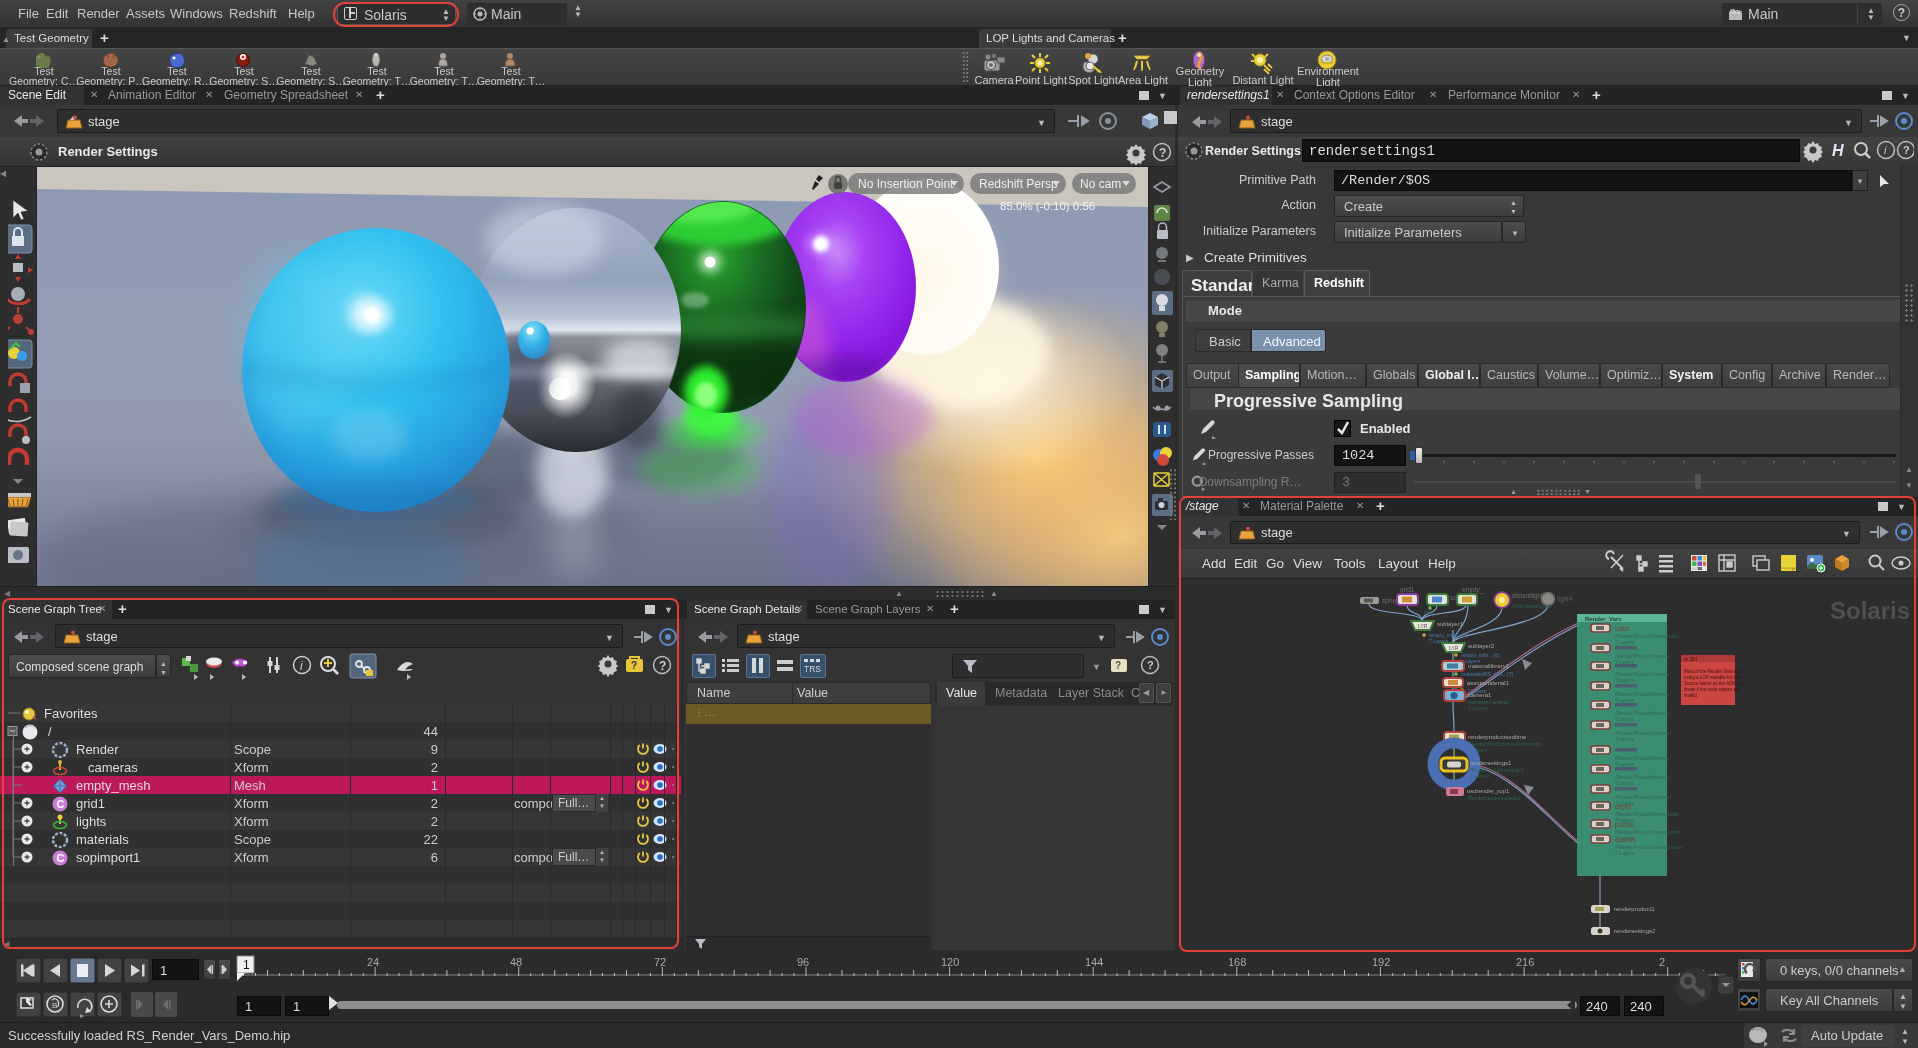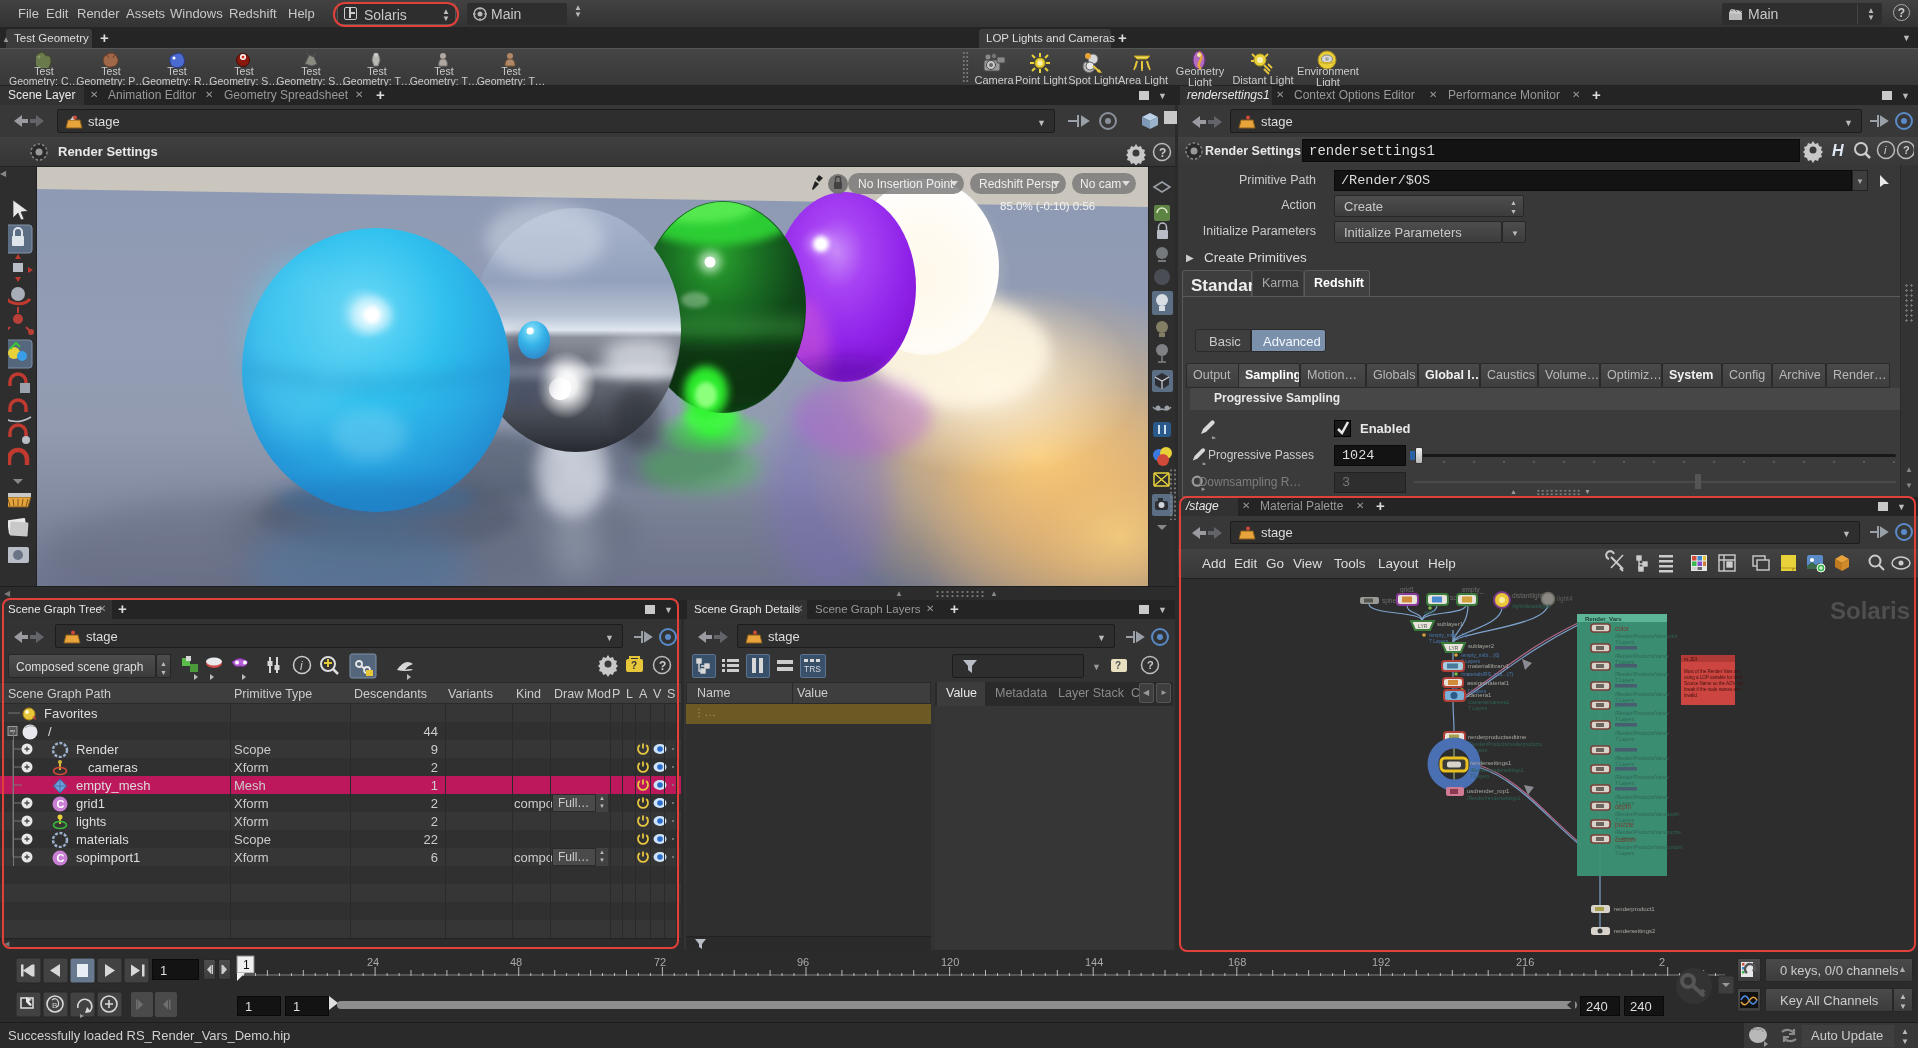--- a/index.html
+++ b/index.html
@@ -167,21 +167,21 @@
         <path d="M 4,13 a 9,4 0 0 0 16,0" fill="#d0b02a"></path>
       </g>
     </svg>
     <div class="abs" style="left:1273px;top:17px;width:110px;text-align:center;font-size:11px;color:#ccc;line-height:10.5px">Environment<br>Light</div>
     <div class="abs" style="left:962px;top:2px;width:7px;height:33px;background:radial-gradient(circle,#777 0.8px,transparent 1px);background-size:3.5px 4px"></div>
     <span class="abs" style="left:2px;top:-14px;color:#999;font-size:8px">▲</span>
   </div>
 
 <div class="abs" style="left:0;top:86px;width:1918px;height:19px;background:#242424">
  <div class="abs" style="left:0;top:0;width:84px;height:19px;background:#323232">
-      <span class="abs" style="left:8px;top:2px;font-size:12px;color:#e8e8e8">Scene Layer</span>
+      <span class="abs" style="left:8px;top:2px;font-size:12px;color:#e8e8e8">Scene Edit</span>
     </div>
  <span class="abs" style="left:70px;top:3px;color:#aaa;font-size:9px"></span>
  <div class="abs" style="left:90px;top:3px;color:#999;font-size:10px">✕</div>
  <span class="abs" style="left:108px;top:2px;font-size:12px;color:#999">Animation Editor</span>
  <div class="abs" style="left:205px;top:3px;color:#999;font-size:10px">✕</div>
  <span class="abs" style="left:224px;top:2px;font-size:12px;color:#999">Geometry Spreadsheet</span>
  <div class="abs" style="left:355px;top:3px;color:#999;font-size:10px">✕</div>
  <div class="abs" style="left:376px;top:0px;color:#ddd;font-weight:bold;font-size:15px">+</div>
  <div class="abs" style="left:1139px;top:5px;width:10px;height:9px;background:#c9c9c9"></div>
  <div class="abs" style="left:1158px;top:5px;color:#bbb;font-size:9px">▼</div>
@@ -644,33 +644,20 @@
         </g>
  <g>
           <rect x="30" y="7" width="17" height="13" rx="2" fill="#e8c63a"></rect>
           <path d="M 34,7 v-2 h9 v2" stroke="#e8c63a" stroke-width="2" fill="none"></path>
           <text x="35" y="17" font-size="10" font-weight="bold" fill="#333" font-family="Liberation Sans">?</text>
         </g>
  <circle cx="66" cy="13" r="8.5" fill="none" stroke="#bbb" stroke-width="1.5"></circle>
         <text x="63" y="18" fill="#ccc" font-size="12" font-weight="bold" font-family="Liberation Sans">?</text>
 </svg>
     </div>
-    <div class="abs" style="left:0;top:63px;width:681px;height:22px;background:#3e3e3e;border-top:1px solid #2a2a2a;border-bottom:1px solid #2a2a2a">
-      <span class="abs" style="left:8px;top:4px;font-size:12.5px;color:#ccc">Scene Graph Path</span>
-      <span class="abs" style="left:234px;top:4px;font-size:12.5px;color:#ccc">Primitive Type</span>
-      <span class="abs" style="left:354px;top:4px;font-size:12.5px;color:#ccc">Descendants</span>
-      <span class="abs" style="left:448px;top:4px;font-size:12.5px;color:#ccc">Variants</span>
-      <span class="abs" style="left:516px;top:4px;font-size:12.5px;color:#ccc">Kind</span>
-      <span class="abs" style="left:554px;top:4px;font-size:12.5px;color:#ccc">Draw Mod</span>
-      <span class="abs" style="left:612px;top:4px;font-size:12.5px;color:#ccc">P</span>
-      <span class="abs" style="left:626px;top:4px;font-size:12.5px;color:#ccc">L</span>
-      <span class="abs" style="left:639px;top:4px;font-size:12.5px;color:#ccc">A</span>
-      <span class="abs" style="left:653px;top:4px;font-size:12.5px;color:#ccc">V</span>
-      <span class="abs" style="left:667px;top:4px;font-size:12.5px;color:#ccc">S</span>
-    </div>
     <div class="abs" style="left:0;top:85px;width:681px;height:18px;background:#363636">
       <svg width="230" height="18" style="position:absolute;left:0;top:0">
         <line x1="8" y1="9" x2="20" y2="9" stroke="#777"></line>
         <circle cx="29" cy="10" r="6" fill="#e8c63a" stroke="#a8861a"></circle>
         <circle cx="27" cy="8" r="2" fill="#fff8d0"></circle>
         <path d="M 32,13 l4,3 -1,-4 z" fill="#d04a3a"></path>
       </svg>
       <span class="abs" style="left:44px;top:2px;font-size:13px;color:#ddd">Favorites</span>
       <span class="abs" style="left:230px;top:0;width:1px;height:18px;background:#2a2a2a"></span>
       <span class="abs" style="left:350px;top:0;width:1px;height:18px;background:#2a2a2a"></span>
@@ -1221,20 +1208,23 @@
       </div>
  <div class="abs" style="left:70px;top:0;width:52px;height:26px;background:#363636;border:1px solid #4a4a4a;border-bottom:none;border-radius:3px 3px 0 0">
         <span class="abs" style="left:9px;top:5px;font-size:12.5px;color:#aaa">Karma</span>
       </div>
  <div class="abs" style="left:122px;top:0;width:66px;height:26px;background:#404040;border:1px solid #5a5a5a;border-bottom:none;border-radius:3px 3px 0 0">
         <span class="abs" style="left:9px;top:5px;font-size:12.5px;color:#fff;font-weight:bold;white-space:nowrap">Redshift</span>
       </div>
 </div>
 
 <div class="abs" style="left:4px;top:159px;width:732px;height:201px;border:1px solid #5a5a5a;border-right:none;background:#3b3b3b"></div>
+<div class="abs" style="left:8px;top:163px;width:722px;height:22px;background:#474747;border-radius:3px 3px 0 0">
+      <span class="abs" style="left:22px;top:3px;font-size:13px;color:#e8e8e8;font-weight:bold">Mode</span>
+    </div>
 <div class="abs" style="left:17px;top:192px;width:56px;height:23px;background:#3e3e3e;border:1px solid #2a2a2a;border-radius:3px 0 0 3px">
       <span class="abs" style="left:13px;top:4px;font-size:13px;color:#ccc">Basic</span>
     </div>
 <div class="abs" style="left:73px;top:192px;width:75px;height:23px;background:#7b90ab;border:1px solid #2a2a2a;border-radius:0 3px 3px 0">
       <span class="abs" style="left:11px;top:4px;font-size:13px;color:#f4f8ff">Advanced</span>
     </div>
 
 <div class="abs" id="rstabs" style="left:8px;top:226px;width:728px;height:25px">
       <div class="abs" style="left:0px;top:0;width:67px;height:25px;background:linear-gradient(#4a4a4a,#3e3e3e);border:1px solid #2a2a2a;border-radius:2px 2px 0 0;overflow:hidden">
         <span class="abs" style="left:6px;top:4px;font-size:12.5px;color:#b8b8b8;font-weight:normal;white-space:nowrap">Output</span>
@@ -1268,21 +1258,21 @@
       </div>
       <div class="abs" style="left:586px;top:0;width:54px;height:25px;background:linear-gradient(#4a4a4a,#3e3e3e);border:1px solid #2a2a2a;border-radius:2px 2px 0 0;overflow:hidden">
         <span class="abs" style="left:6px;top:4px;font-size:12.5px;color:#b8b8b8;font-weight:normal;white-space:nowrap">Archive</span>
       </div>
       <div class="abs" style="left:640px;top:0;width:64px;height:25px;background:linear-gradient(#4a4a4a,#3e3e3e);border:1px solid #2a2a2a;border-radius:2px 2px 0 0;overflow:hidden">
         <span class="abs" style="left:6px;top:4px;font-size:12.5px;color:#b8b8b8;font-weight:normal;white-space:nowrap">Render…</span>
       </div>
     </div>
 
 <div class="abs" style="left:12px;top:251px;width:718px;height:22px;background:#474747;border-radius:3px 3px 0 0">
-      <span class="abs" style="left:24px;top:3px;font-size:12px;color:#e8e8e8;font-weight:bold">Progressive Sampling</span>
+      <span class="abs" style="left:24px;top:3px;font-size:18px;color:#e8e8e8;font-weight:bold">Progressive Sampling</span>
     </div>
 <svg width="22" height="20" style="position:absolute;left:20px;top:282px">
       <path d="M 3,15 l 2,-5 8,-8 a 1.5,1.5 0 0 1 3,3 l -8,8 z" fill="#d8d8d8"></path>
       <path d="M 14,17 l4,2 -4,2 z" fill="#999"></path>
     </svg>
 <div class="abs" style="left:156px;top:283px;width:17px;height:17px;background:#181818;border:1px solid #000"><svg width="15" height="15">
         <path d="M 3,8 l 4,4 6,-11" stroke="#e8e8e8" stroke-width="2.5" fill="none"></path>
       </svg></div>
 <span class="abs" style="left:182px;top:284px;font-size:13px;color:#e8e8e8;font-weight:bold">Enabled</span>
 <svg width="20" height="18" style="position:absolute;left:12px;top:310px" viewBox="0 0 22 20">

